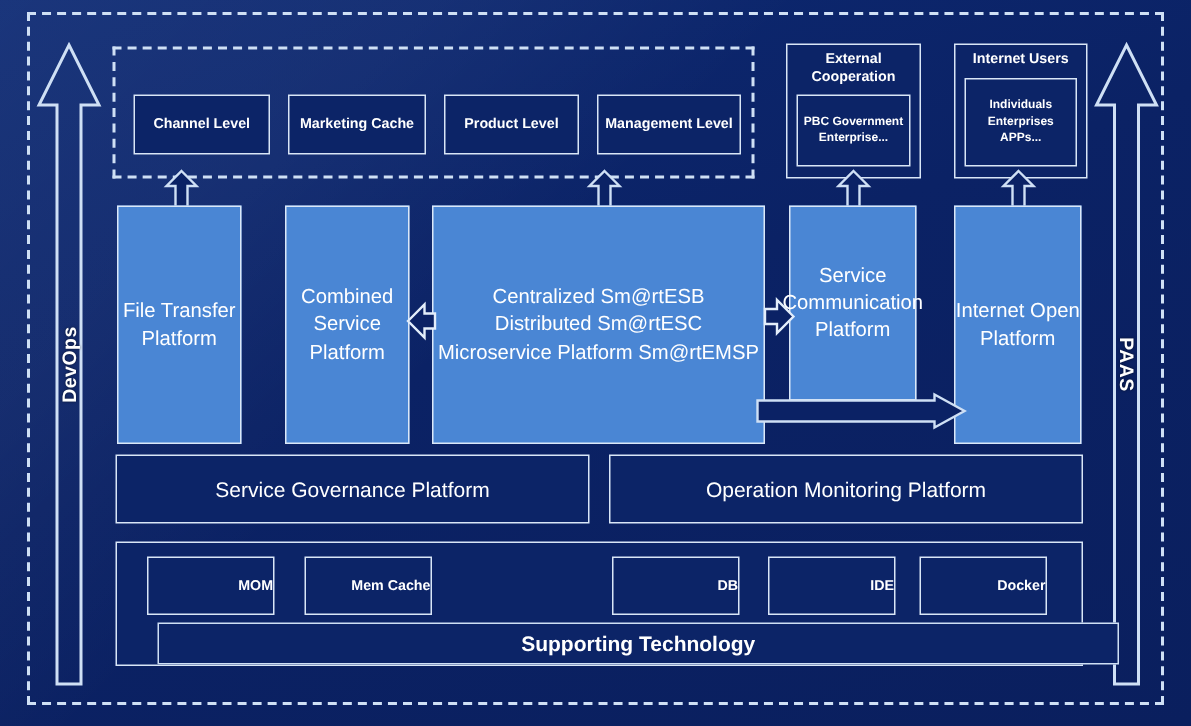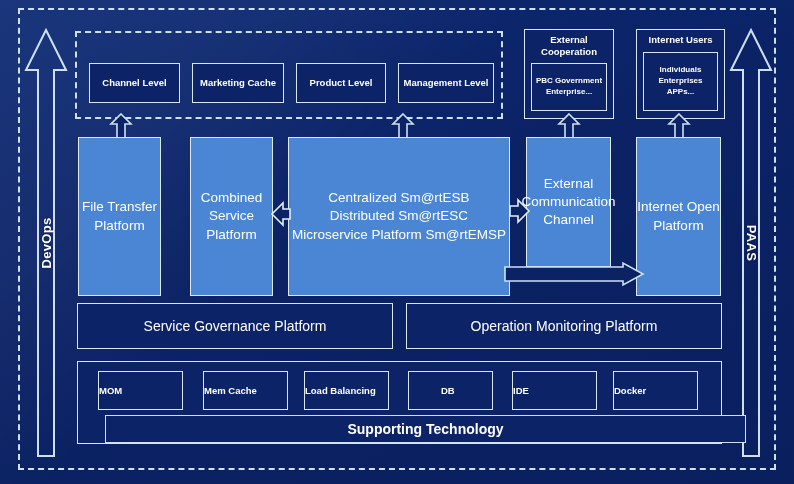--- a/index.html
+++ b/index.html
@@ -106,21 +106,21 @@
   #gov-monitor{left:406px;width:316px;}
 
   
   #support-panel{
     position:absolute;left:77px;top:361px;width:645px;height:83px;
     box-sizing:border-box;border:1.5px solid #d9e6f7;background:#0c2467;
   }
   .tech-chip{
     position:absolute;top:371px;height:39px;
     box-sizing:border-box;border:1.4px solid #d9e6f7;background:#0c2467;
-    display:flex;align-items:center;justify-content:flex-start;text-align:center;
+    display:flex;align-items:center;justify-content:flex-end;text-align:center;
     font-size:9.5px;font-weight:bold;line-height:1.25;color:#ffffff;
   }
   #tech-mom    {left:98px; width:85px;}
   #tech-mem    {left:203px;width:85px;}
   #tech-lb     {left:304px;width:85px;}
   #tech-db     {left:408px;width:85px;padding-left:32px;}
   #tech-ide    {left:512px;width:85px;}
   #tech-docker {left:613px;width:85px;}
   #support-bar{
     position:absolute;left:105px;top:415px;width:641px;height:28px;
@@ -212,21 +212,21 @@
   </div>
   <div class="plat" id="plat-comb">
     <span>Combined Service Platform</span>
   </div>
   <div class="plat" id="plat-center">
     <span style="white-space:pre-line;">Centralized Sm@rtESB
 Distributed Sm@rtESC
 Microservice Platform Sm@rtEMSP</span>
   </div>
   <div class="plat" id="plat-extcom">
-    <span>External Communication Channel</span>
+    <span>Service Communication Platform</span>
   </div>
   <div class="plat" id="plat-open">
     <span>Internet Open Platform</span>
   </div>
 
   <div class="conn" id="arrow-left-center">
     <svg viewBox="0 0 20 30" width="20" height="30" aria-hidden="true">
       <polygon points="1,15 12,4 12,10 19,10 19,20 12,20 12,26" fill="#0b2265" stroke="#e3eefb" stroke-width="1.6"></polygon>
     </svg>
   </div>
@@ -249,23 +249,20 @@
   </div>
 
   <div id="support-panel"></div>
 
   <div class="tech-chip" id="tech-mom">
     <span>MOM</span>
   </div>
   <div class="tech-chip" id="tech-mem">
     <span>Mem Cache</span>
   </div>
-  <div class="tech-chip" id="tech-lb">
-    <span>Load Balancing</span>
-  </div>
   <div class="tech-chip" id="tech-db">
     <span>DB</span>
   </div>
   <div class="tech-chip" id="tech-ide">
     <span>IDE</span>
   </div>
   <div class="tech-chip" id="tech-docker">
     <span>Docker</span>
   </div>
 

